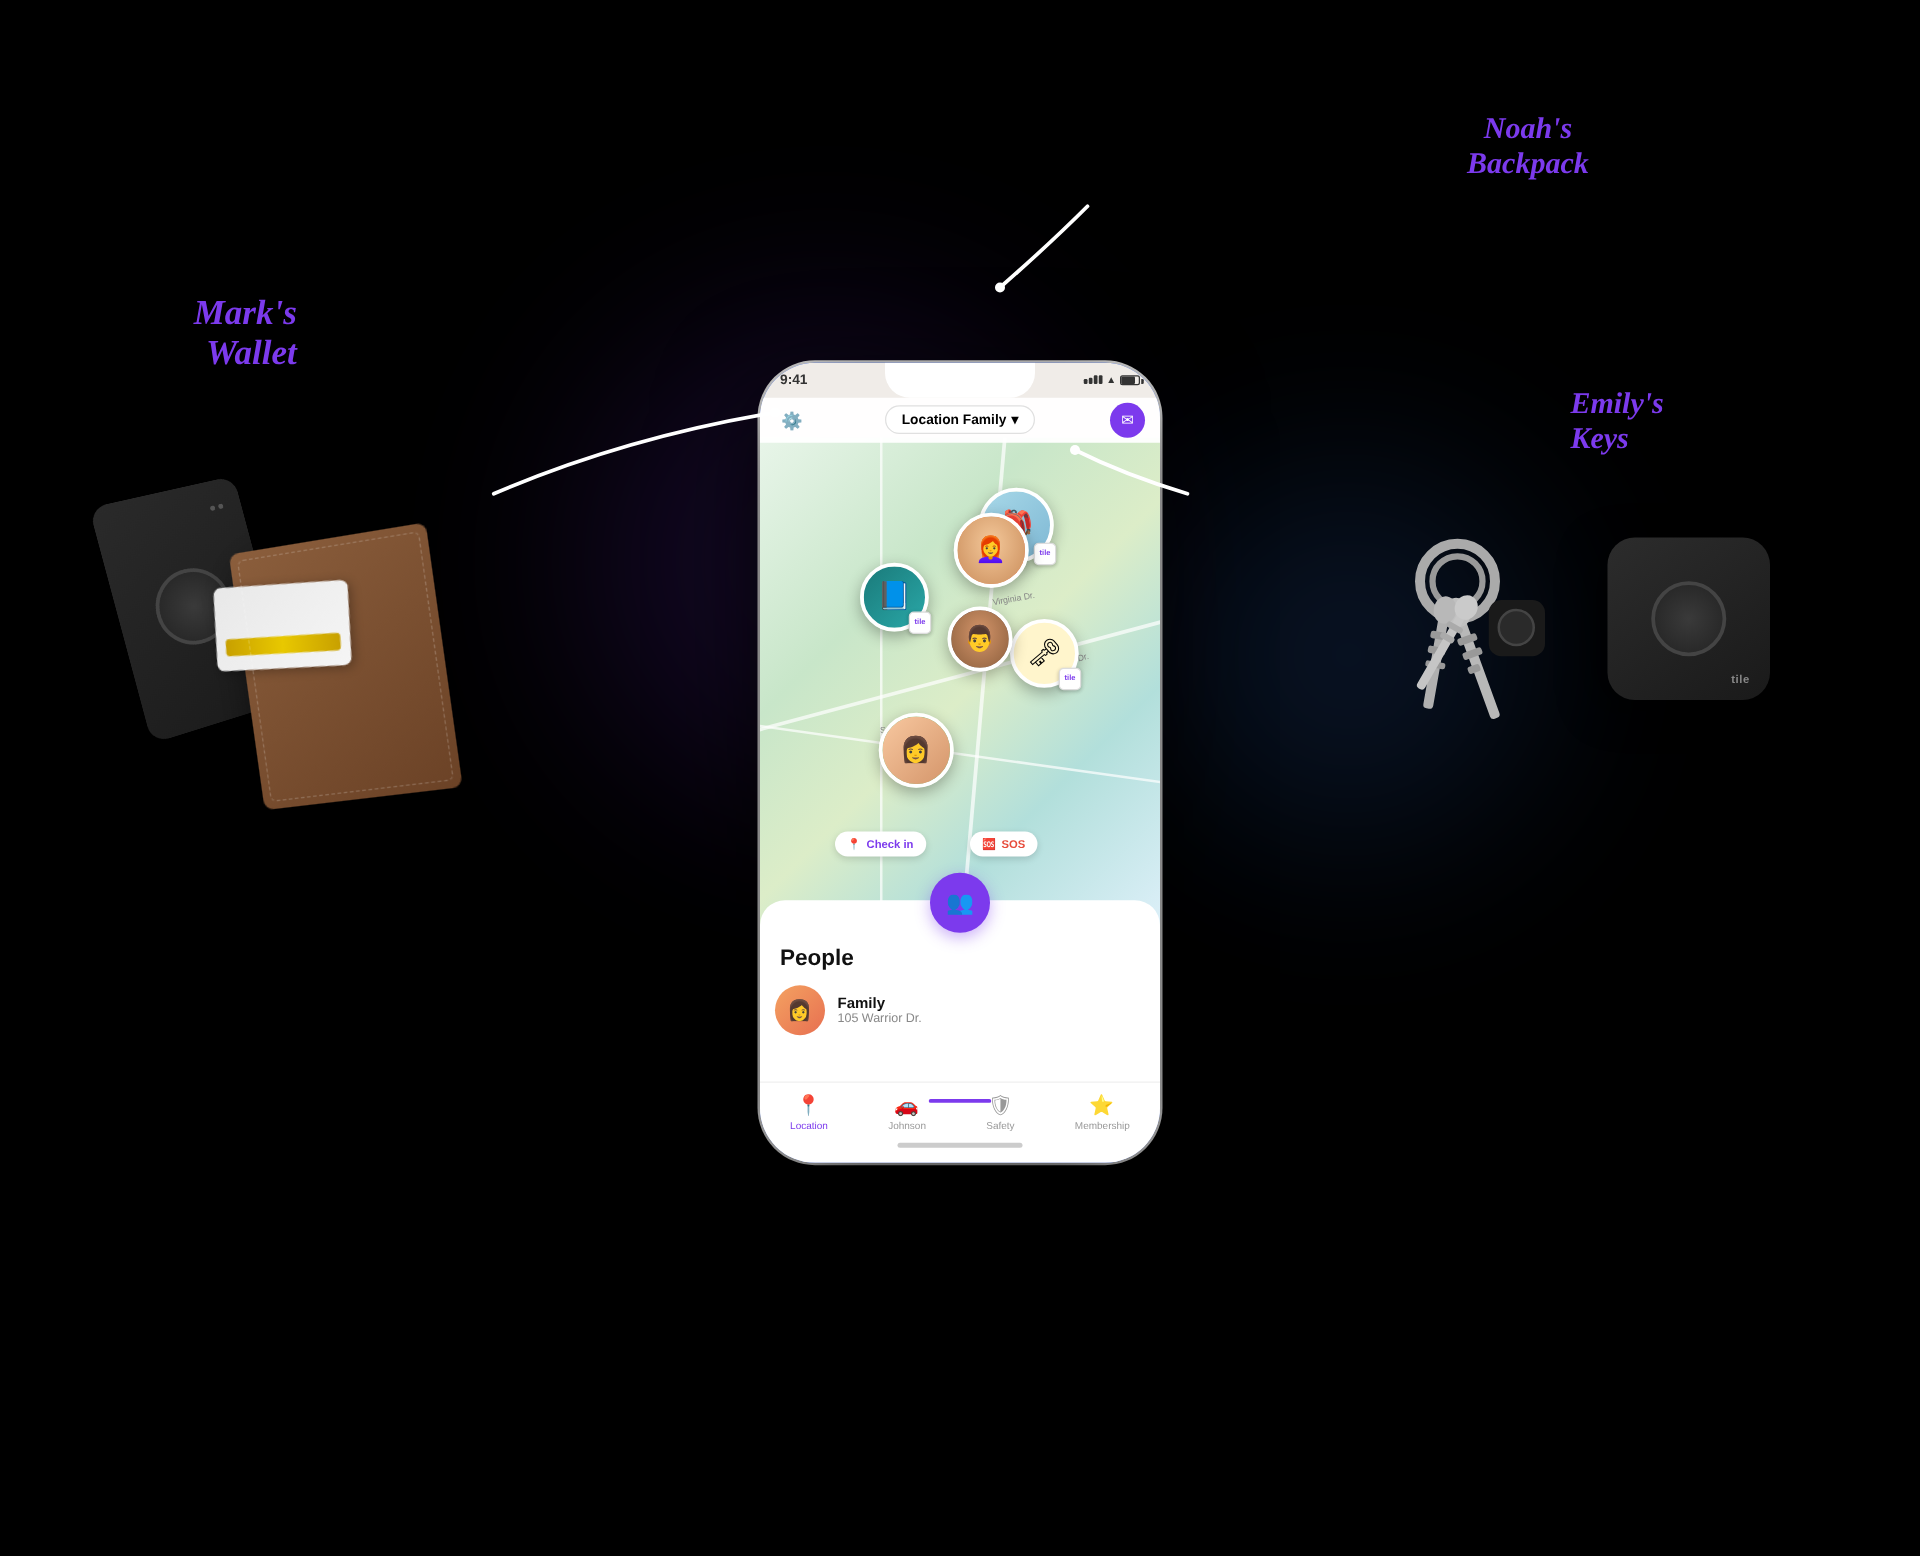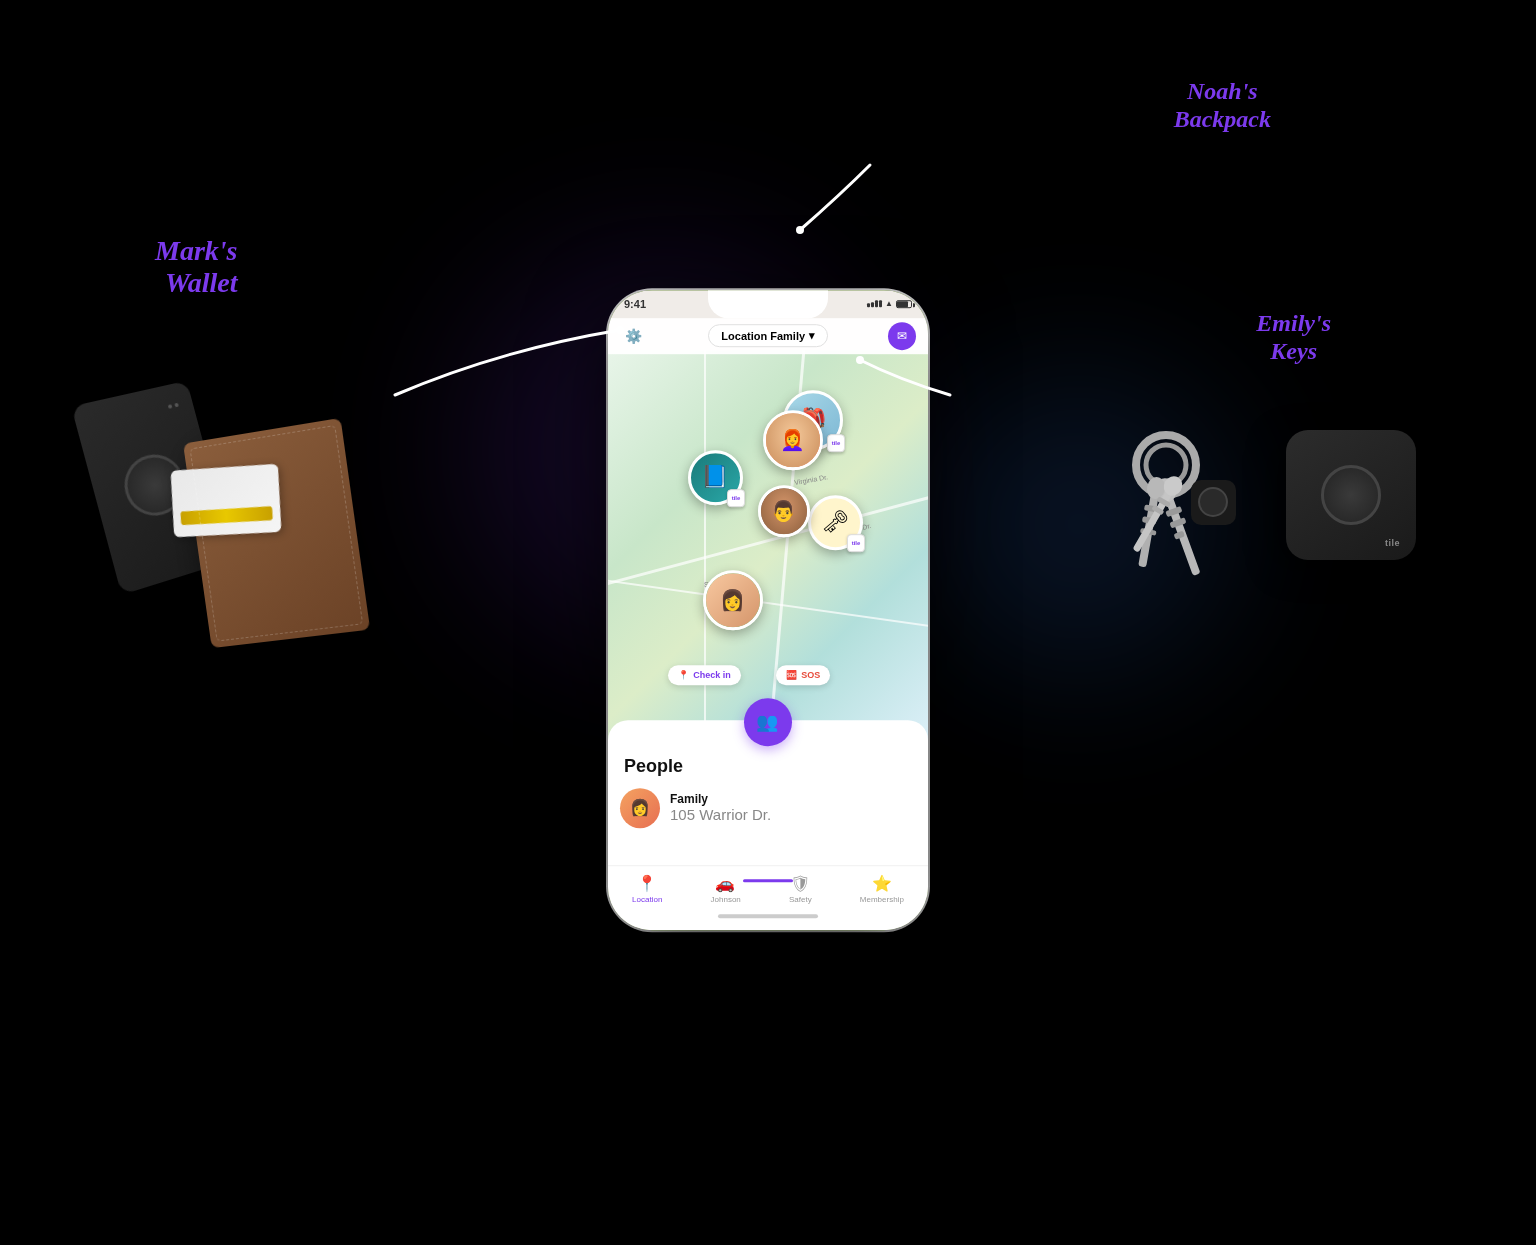--- a/index.html
+++ b/index.html
@@ -20,21 +20,21 @@
     }
 
     
     .phone {
       position: absolute;
       left: 50%;
       top: 50%;
       transform: translate(-50%, -52%);
       width: 320px;
       height: 640px;
-      background: #4d7c0f;
+      background: #1d4ed8;
       border-radius: 44px;
       box-shadow: 0 20px 80px rgba(0,0,0,0.8), 0 0 0 2px #e0e0e0;
       overflow: hidden;
       z-index: 10;
     }
 
     .phone-notch {
       position: absolute;
       top: 0;
       left: 50%;
@@ -327,21 +327,21 @@
       background: linear-gradient(135deg, #f4a261, #e76f51);
       display: flex;
       align-items: center;
       justify-content: center;
       font-size: 16px;
       flex-shrink: 0;
     }
 
     .person-info { flex: 1; }
     .person-name { font-size: 12px; font-weight: 700; color: #111; }
-    .person-location { font-size: 15px; color: #888; }
+    .person-location { font-size: 10px; color: #888; }
 
     
     .bottom-nav {
       position: absolute;
       bottom: 0;
       left: 0;
       right: 0;
       height: 65px;
       display: flex;
       align-items: flex-start;
@@ -386,21 +386,21 @@
     .annotation-marks-wallet {
       left: 155px;
       top: 235px;
       color: #7c3aed;
       font-size: 28px;
       text-align: right;
     }
 
     .annotation-noahs-backpack {
       right: 265px;
-      top: 78px;
+      top: 90px;
       color: #7c3aed;
       font-size: 24px;
       text-align: center;
     }
 
     .annotation-emilys-keys {
       right: 205px;
       top: 310px;
       color: #7c3aed;
       font-size: 24px;
@@ -824,16 +824,16 @@
 
   <div class="annotation annotation-marks-wallet">
     <span style="font-size:28px;font-style:italic;font-weight:800;color:#7c3aed;white-space:pre-line;text-align:right;display:block;font-family:Georgia,serif;">Mark's<br>Wallet</span>
   </div>
 
   <div class="annotation annotation-noahs-backpack">
     <span style="font-size:24px;font-style:italic;font-weight:800;color:#7c3aed;white-space:pre-line;text-align:center;display:block;font-family:Georgia,serif;">Noah's<br>Backpack</span>
   </div>
 
   <div class="annotation annotation-emilys-keys">
-    <span style="font-size:24px;font-style:italic;font-weight:800;color:#7c3aed;white-space:pre-line;text-align:center;display:block;font-family:Georgia,serif;">Emily's<br>Keys</span>
+    <span style="font-size:24px;font-style:italic;font-weight:800;color:#7c3aed;white-space:pre-line;text-align:left;display:block;font-family:Georgia,serif;">Emily's<br>Keys</span>
   </div>
 
 </div>
 
 </body></html>

